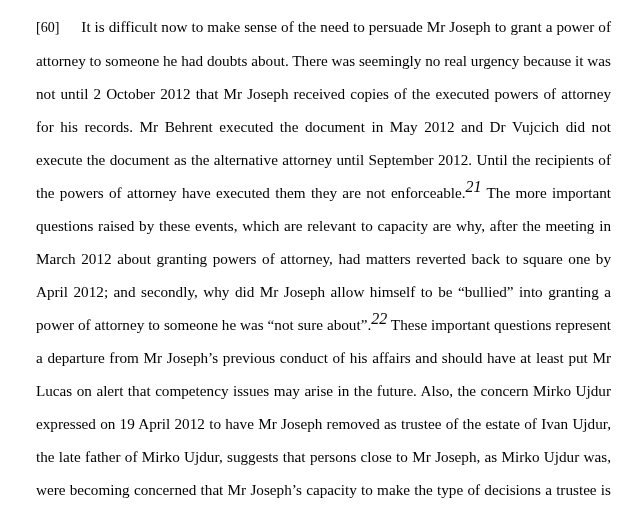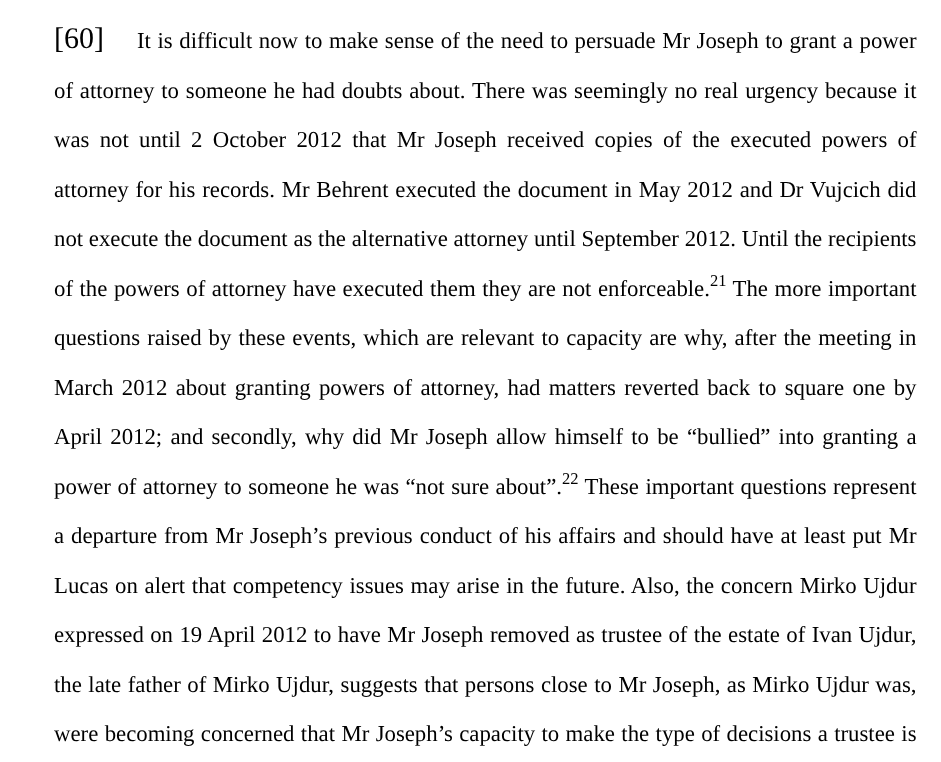--- a/index.html
+++ b/index.html
@@ -22,31 +22,32 @@
     padding: 10px 16px 0 36px;
   }
   .para {
     position: relative;
     font-size: 15.2px;
     line-height: 33px;
     text-align: justify;
     text-justify: inter-word;
   }
   .para-number {
-    font-size: 20px;
+    font-size: 14px;
     margin-top: 16px;
   }
   .indent-gap {
     display: inline-block;
     width: 22px;
   }
   sup {
-    font-size: 11px;
+    font-size: 16px;
     line-height: 0;
     vertical-align: super;
+    font-style: italic;
   }
   .body-text {
     
   }
 </style>
 </head>
 <body>
 
 <div id="page">
   <div class="para">

